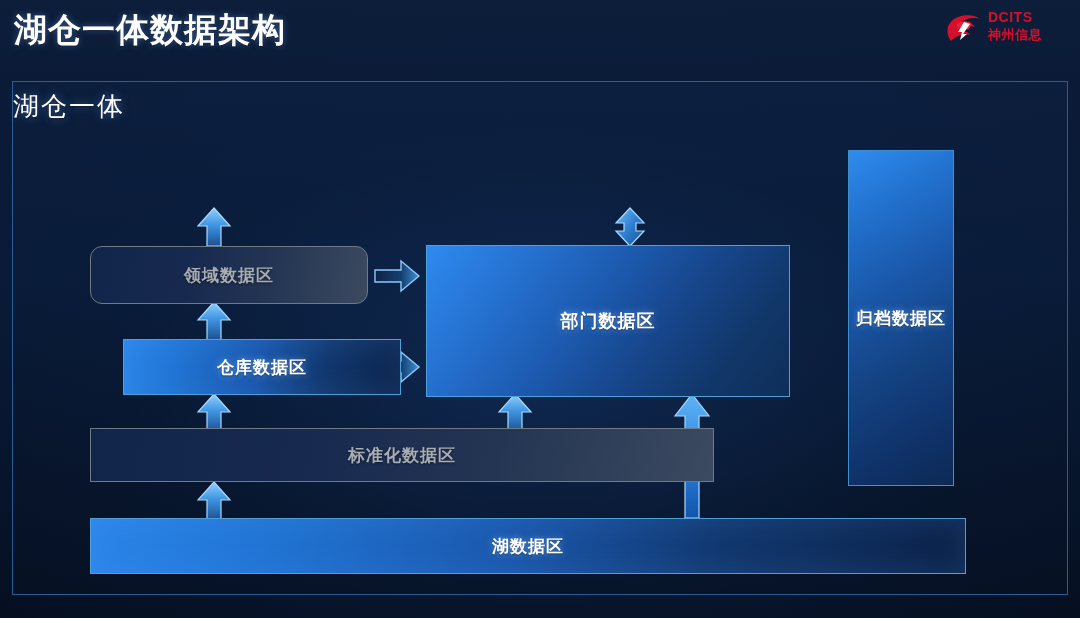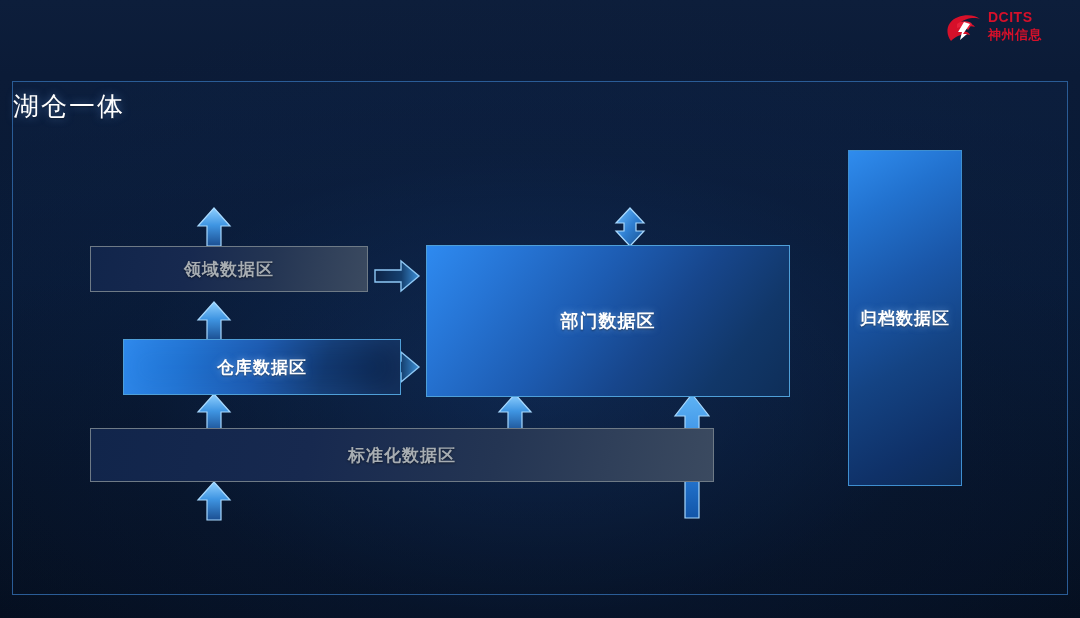--- a/index.html
+++ b/index.html
@@ -153,20 +153,21 @@
     position: absolute;
   }
   .arrow svg { display: block; }
 </style>
 </head>
 <body>
 
 <div id="slide">
 
   <div id="header">
+    <div id="page-title">湖仓一体数据架构</div>
 
     <div id="logo">
       <div id="logo-mark">
         <svg width="40" height="36" viewBox="0 0 40 36">
           <path d="M6 13 C12 4, 30 3, 36 9 C31 7, 20 8, 15 14 C22 12, 29 13, 31 17 C26 15, 18 17, 14 22 C20 20, 25 22, 26 25 C20 23, 12 26, 7 31 C3 26, 2 18, 6 13 Z" fill="#d6102a"></path>
           <path d="M13 14 C18 10, 26 11, 28 14 L24 20 C22 17, 17 16, 13 18 Z" fill="#e8203a"></path>
           <path d="M20 12 L26 14 L19 24 L23 24 L16 30 L18 22 L14 22 Z" fill="#ffffff"></path>
         </svg>
       </div>
       <div id="logo-text">
@@ -256,34 +257,37 @@
           <stop offset="0%" stop-color="#1255a8"></stop>
           <stop offset="45%" stop-color="#2a80dd"></stop>
           <stop offset="100%" stop-color="#5fb4f5"></stop>
         </linearGradient>
       </defs>
       <polygon points="20,2 37,24 27,24 27,126 13,126 13,24 3,24" fill="url(#gTall)" stroke="#a8d9ff" stroke-width="1.2"></polygon>
     </svg>
   </div>
 
 
-  <div class="zone muted" style="left:90px; top:246px; width:278px; height:46px;">
+  <div class="zone muted" style="left:90px; top:246px; width:278px; height:58px;border-radius:12px;">
     <span class="zone-label">领域数据区</span>
   </div>
 
   <div class="zone active" style="left:90px; top:339px; width:278px; height:56px;margin-left:33px;">
     <span class="zone-label">仓库数据区</span>
   </div>
 
   <div class="zone muted" style="left:90px; top:428px; width:624px; height:54px;">
     <span class="zone-label">标准化数据区</span>
   </div>
 
+  <div class="zone active" style="left:90px; top:518px; width:876px; height:56px;">
+    <span class="zone-label">湖数据区</span>
+  </div>
 
   <div class="zone dept" style="left:426px; top:245px; width:364px; height:152px;">
     <span class="zone-label">部门数据区</span>
   </div>
 
-  <div class="zone vertical" style="left:848px; top:150px; width:114px; height:336px;">
+  <div class="zone vertical" style="left:848px; top:150px; width:106px; height:336px;">
     <span class="zone-label">归档数据区</span>
   </div>
 
 </div>
 
 </body></html>

